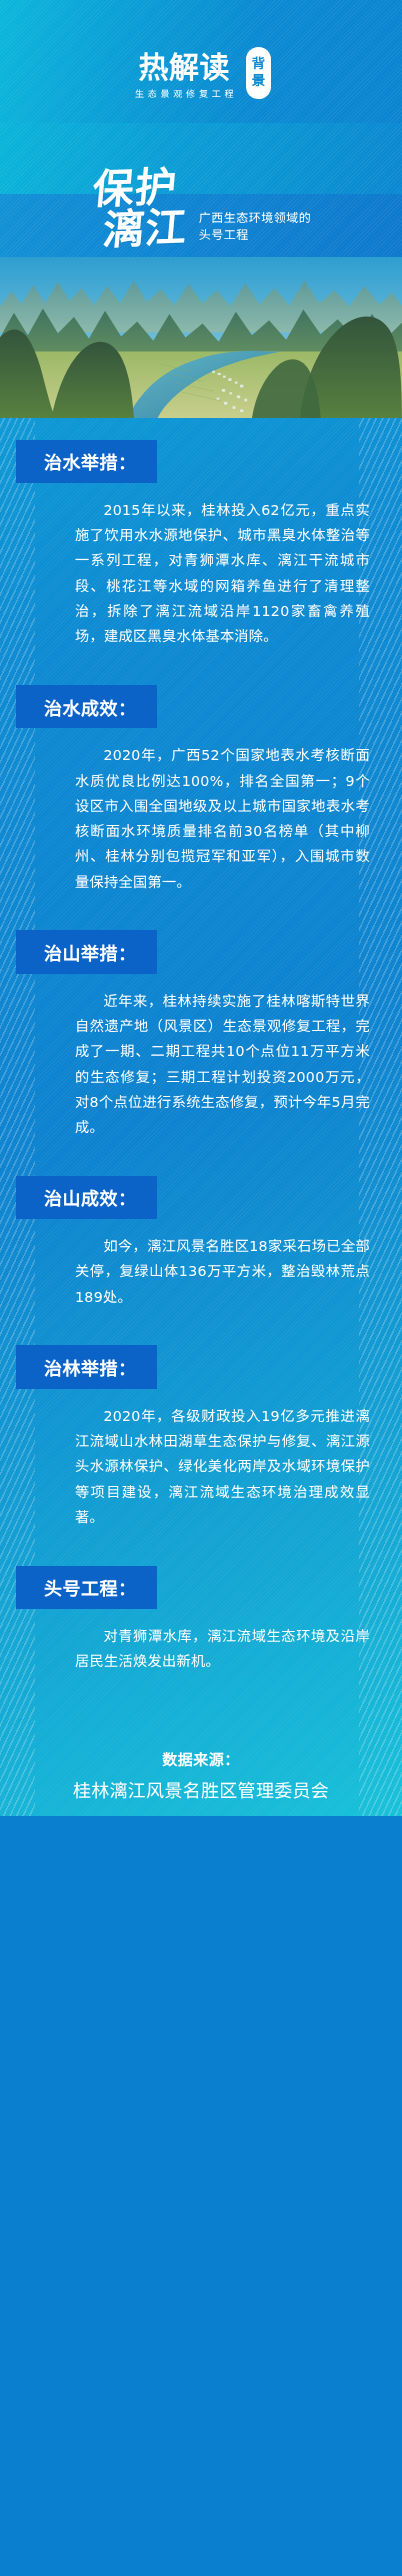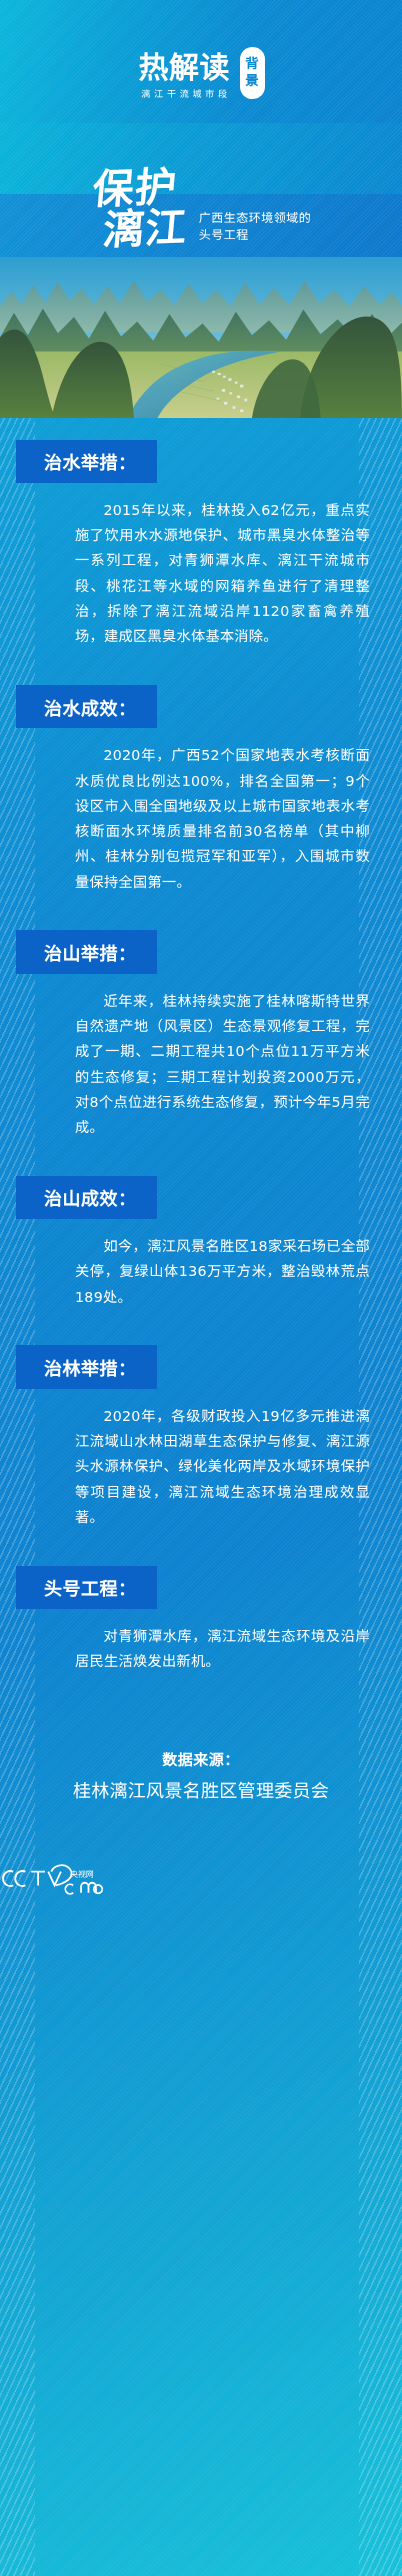--- a/index.html
+++ b/index.html
@@ -7,21 +7,21 @@
 
   html, body {
     width: 402px;
     background: #0a7fd0;
     font-family: "Liberation Sans", "DejaVu Sans", sans-serif;
   }
 
   #page {
     position: relative;
     width: 402px;
-    height: 2576px;
+    height: 1816px;
     overflow: hidden;
     background:
       repeating-linear-gradient(135deg,
         rgba(255,255,255,0.045) 0px,
         rgba(255,255,255,0.045) 1.1px,
         rgba(255,255,255,0) 1.1px,
         rgba(255,255,255,0) 2.7px),
       linear-gradient(160deg, #12b9d8 0%, #0e9ed6 16%, #0d8ad2 34%, #0d82cf 60%, #13a8d4 86%, #17c0d9 100%);
   }
 
@@ -225,21 +225,21 @@
 
 <div id="page">
 
   <div class="stripe-band stripe-left" style="top:258px;height:2318px;"></div>
   <div class="stripe-band stripe-right" style="top:258px;height:2318px;"></div>
 
   <div class="header">
     <div class="brand-row">
       <div class="brand-main">
         <div class="brand-title">热解读</div>
-        <div class="brand-sub">漓江干流城市段</div>
+        <div class="brand-sub">生态景观修复工程</div>
       </div>
       <div class="brand-badge">
         <span>背</span>
         <span>景</span>
       </div>
     </div>
   </div>
 
   <div class="hero">
     <div class="hero-bg-top"></div>

